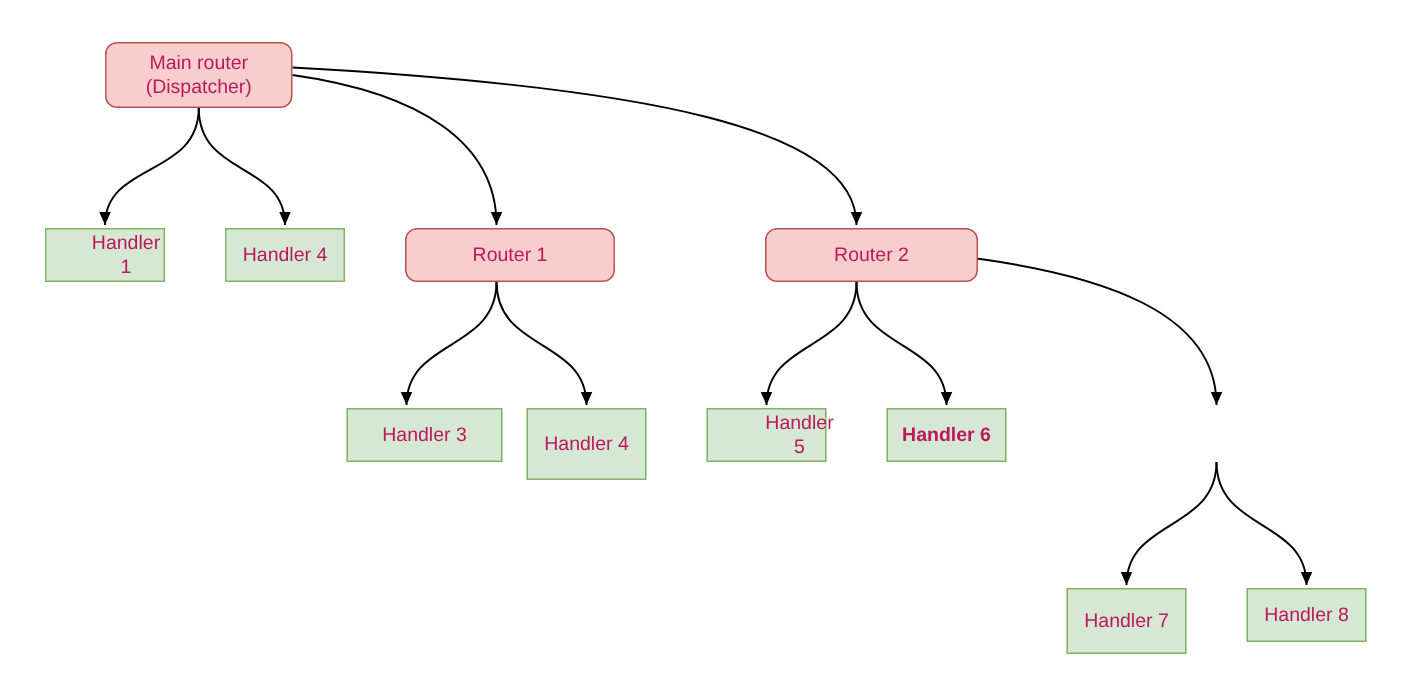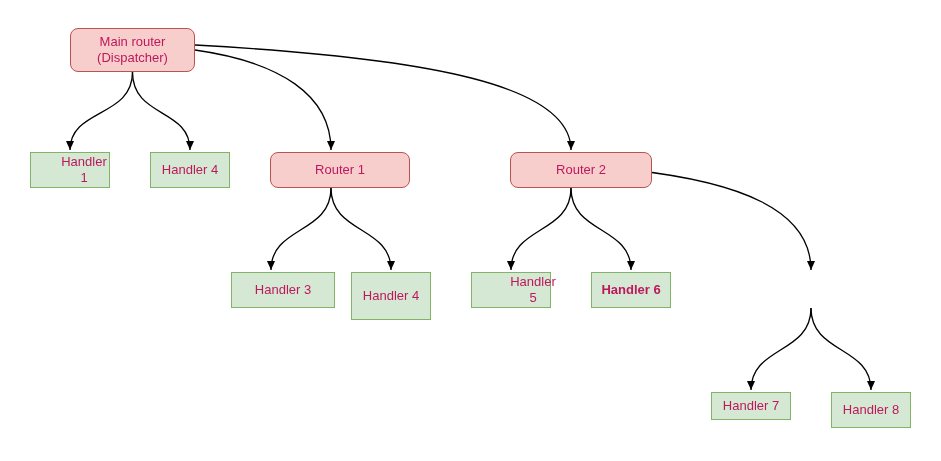--- a/index.html
+++ b/index.html
@@ -53,21 +53,21 @@
   #node-main     { left: 70px;  top: 28px;  width: 125px; height: 44px; }
   #node-handler1 { left: 30px;  top: 152px; width: 80px;  height: 36px; padding-left: 28px; }
   #node-handler2 { left: 150px; top: 152px; width: 80px;  height: 36px; }
   #node-router1  { left: 270px; top: 152px; width: 140px; height: 36px; }
   #node-router2  { left: 510px; top: 152px; width: 142px; height: 36px; }
   #node-handler3 { left: 231px; top: 272px; width: 104px;  height: 36px; }
   #node-handler4 { left: 351px; top: 272px; width: 80px;  height: 48px; }
   #node-handler5 { left: 471px; top: 272px; width: 80px;  height: 36px; padding-left: 44px; }
   #node-handler6 { left: 591px; top: 272px; width: 80px;  height: 36px; font-weight: bold; }
   #node-router3  { left: 750px; top: 272px; width: 122px; height: 36px; }
-  #node-handler7 { left: 711px; top: 392px; width: 80px;  height: 28px; }
+  #node-handler7 { left: 711px; top: 392px; width: 80px;  height: 44px; }
   #node-handler8 { left: 831px; top: 392px; width: 80px;  height: 36px; }
 </style>
 </head>
 <body>
 
 <div class="canvas">
 
   <svg class="edges" viewBox="0 0 941 461" xmlns="http://www.w3.org/2000/svg">
     <defs>
       <marker id="arrow" markerWidth="12" markerHeight="12" refX="9" refY="5" orient="auto" markerUnits="userSpaceOnUse">

